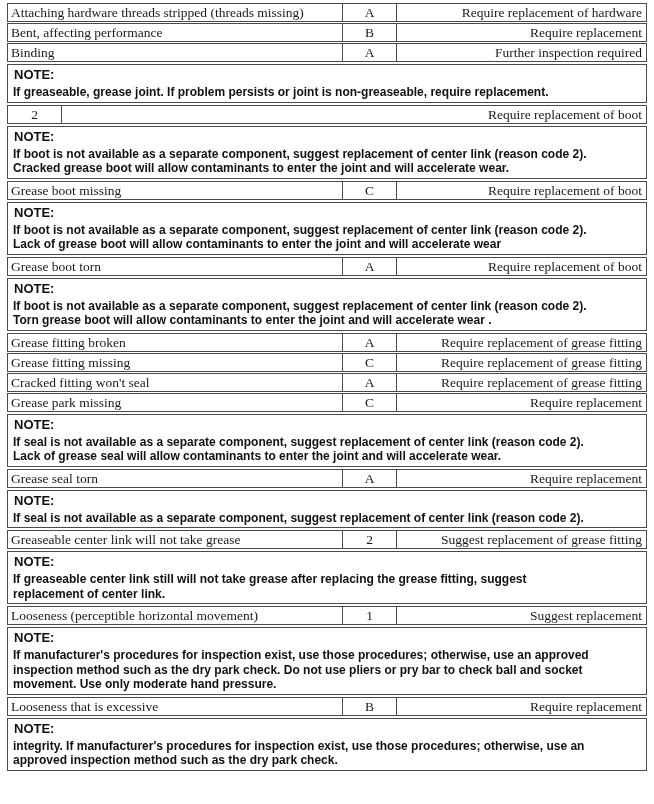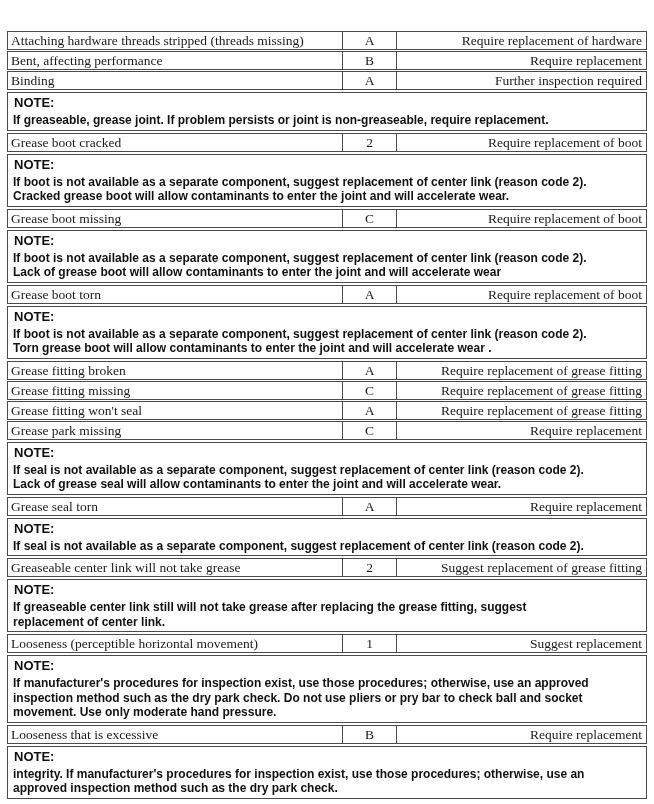--- a/index.html
+++ b/index.html
@@ -10,21 +10,20 @@
   body {
     width: 654px;
     height: 804px;
     overflow: hidden;
     color: #141414;
   }
   .page {
     padding: 3px 7px 0 7px;
     width: 640px;
     box-sizing: content-box;
-    margin-top: 28px;
   }
   .sec { margin-top: 2px; }
   .sec:first-child { margin-top: 0; }
 
   
   .trow {
     display: flex;
     box-sizing: border-box;
     height: 19px;
     border: 1px solid #4a4a4a;
@@ -103,21 +102,20 @@
     </div>
   </div>
 
   <div class="sec note">
     <div class="note-label">NOTE:</div>
     <div class="note-line">If greaseable, grease joint. If problem persists or joint is non-greaseable, require replacement.</div>
   </div>
 
   <div class="sec">
     <div class="trow">
-      <div class="cell c-cond">Grease boot cracked</div>
       <div class="cell c-code">2</div>
       <div class="cell c-act">Require replacement of boot</div>
     </div>
   </div>
 
   <div class="sec note">
     <div class="note-label">NOTE:</div>
     <div class="note-line">If boot is not available as a separate component, suggest replacement of center link (reason code 2).</div>
     <div class="note-line">Cracked grease boot will allow contaminants to enter the joint and will accelerate wear.</div>
   </div>
@@ -155,21 +153,21 @@
       <div class="cell c-cond">Grease fitting broken</div>
       <div class="cell c-code">A</div>
       <div class="cell c-act">Require replacement of grease fitting</div>
     </div>
     <div class="trow">
       <div class="cell c-cond">Grease fitting missing</div>
       <div class="cell c-code">C</div>
       <div class="cell c-act">Require replacement of grease fitting</div>
     </div>
     <div class="trow">
-      <div class="cell c-cond">Grease fitting won't seal</div>
+      <div class="cell c-cond">Cracked fitting won't seal</div>
       <div class="cell c-code">A</div>
       <div class="cell c-act">Require replacement of grease fitting</div>
     </div>
     <div class="trow">
       <div class="cell c-cond">Grease park missing</div>
       <div class="cell c-code">C</div>
       <div class="cell c-act">Require replacement</div>
     </div>
   </div>
 

